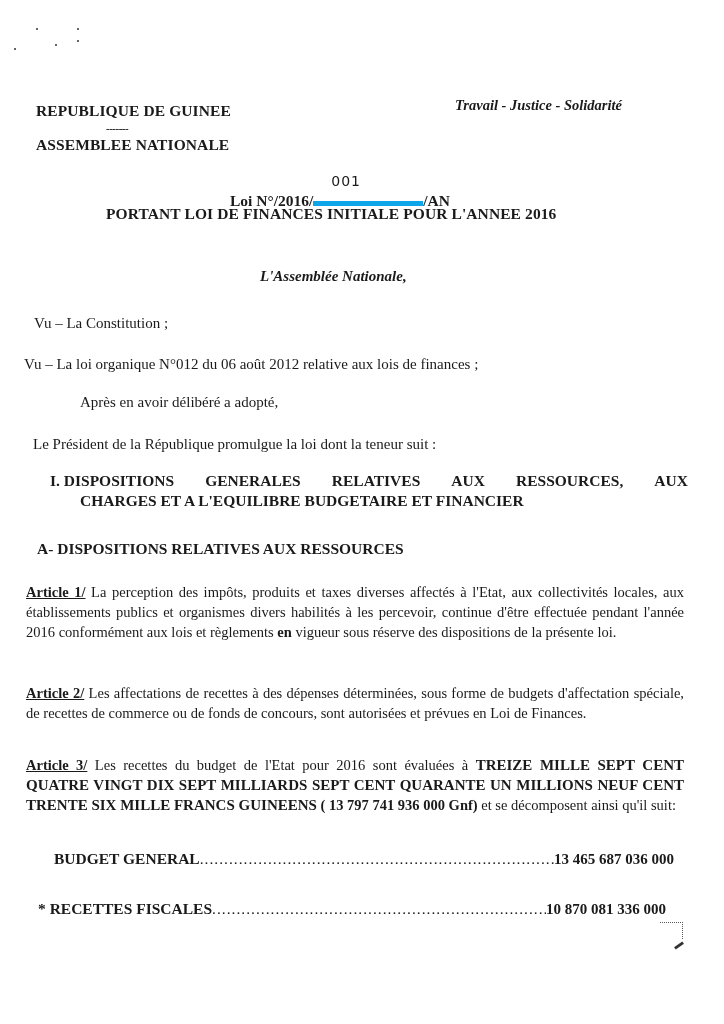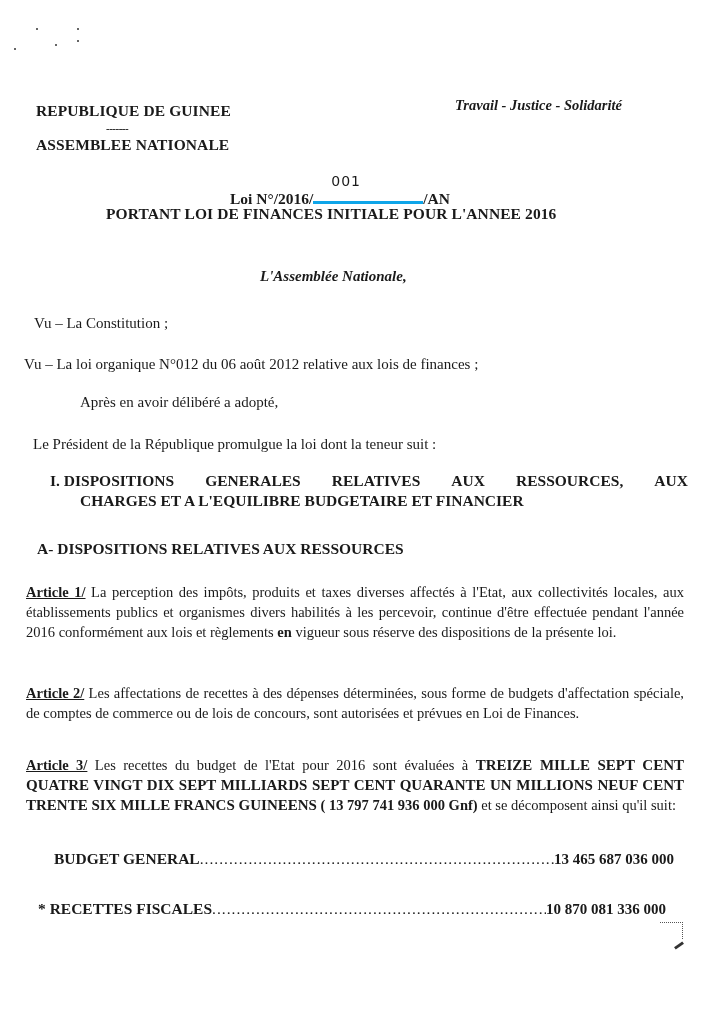--- a/index.html
+++ b/index.html
@@ -47,21 +47,21 @@
     .loi-line {
       left: 230px;
       top: 185px;
       font-weight: bold;
       font-size: 15.5px;
       width: 360px;
     }
     .loi-num {
       display: inline-block;
       width: 110px;
-      border-bottom: 3px solid #0ea5e9;
+      border-bottom: 5px solid #0ea5e9;
       text-align: left;
       position: relative;
       height: 16px;
       vertical-align: baseline;
     }
     .loi-num span {
       position: absolute;
       left: 18px;
       top: -12px;
       font-family: "DejaVu Sans", sans-serif;
@@ -213,21 +213,21 @@
   <div class="l2">CHARGES ET A L'EQUILIBRE BUDGETAIRE ET FINANCIER</div>
 </div>
 
 <div class="abs sectionA">A- DISPOSITIONS RELATIVES AUX RESSOURCES</div>
 
 <div class="abs article art1">
   <span class="alabel">Article 1/</span><span> La perception des impôts, produits et taxes diverses affectés à l'Etat, aux collectivités locales, aux établissements publics et organismes divers habilités à les percevoir, continue d'être effectuée pendant l'année 2016 conformément aux lois et règlements </span><span class="bold">en</span><span> vigueur sous réserve des dispositions de la présente loi.</span>
 </div>
 
 <div class="abs article art2">
-  <span class="alabel">Article 2/</span><span> Les affectations de recettes à des dépenses déterminées, sous forme de budgets d'affectation spéciale, de comptes de commerce ou de lois de concours, sont autorisées et prévues en Loi de Finances.</span>
+  <span class="alabel">Article 2/</span><span> Les affectations de recettes à des dépenses déterminées, sous forme de budgets d'affectation spéciale, de recettes de commerce ou de fonds de concours, sont autorisées et prévues en Loi de Finances.</span>
 </div>
 
 <div class="abs article art3">
   <span class="alabel">Article 3/</span><span> Les recettes du budget de l'Etat pour 2016 sont évaluées à </span><span class="caps">TREIZE MILLE SEPT CENT QUATRE VINGT DIX SEPT MILLIARDS SEPT CENT QUARANTE UN MILLIONS NEUF CENT TRENTE SIX MILLE FRANCS GUINEENS</span>
   <span class="bold">( 13 797 741 936 000  Gnf)</span><span> et se décomposent ainsi qu'il suit:</span>
 </div>
 
 <div class="abs budget-row row1">
   <span class="lbl">BUDGET GENERAL</span>
   <span class="dots"></span>

